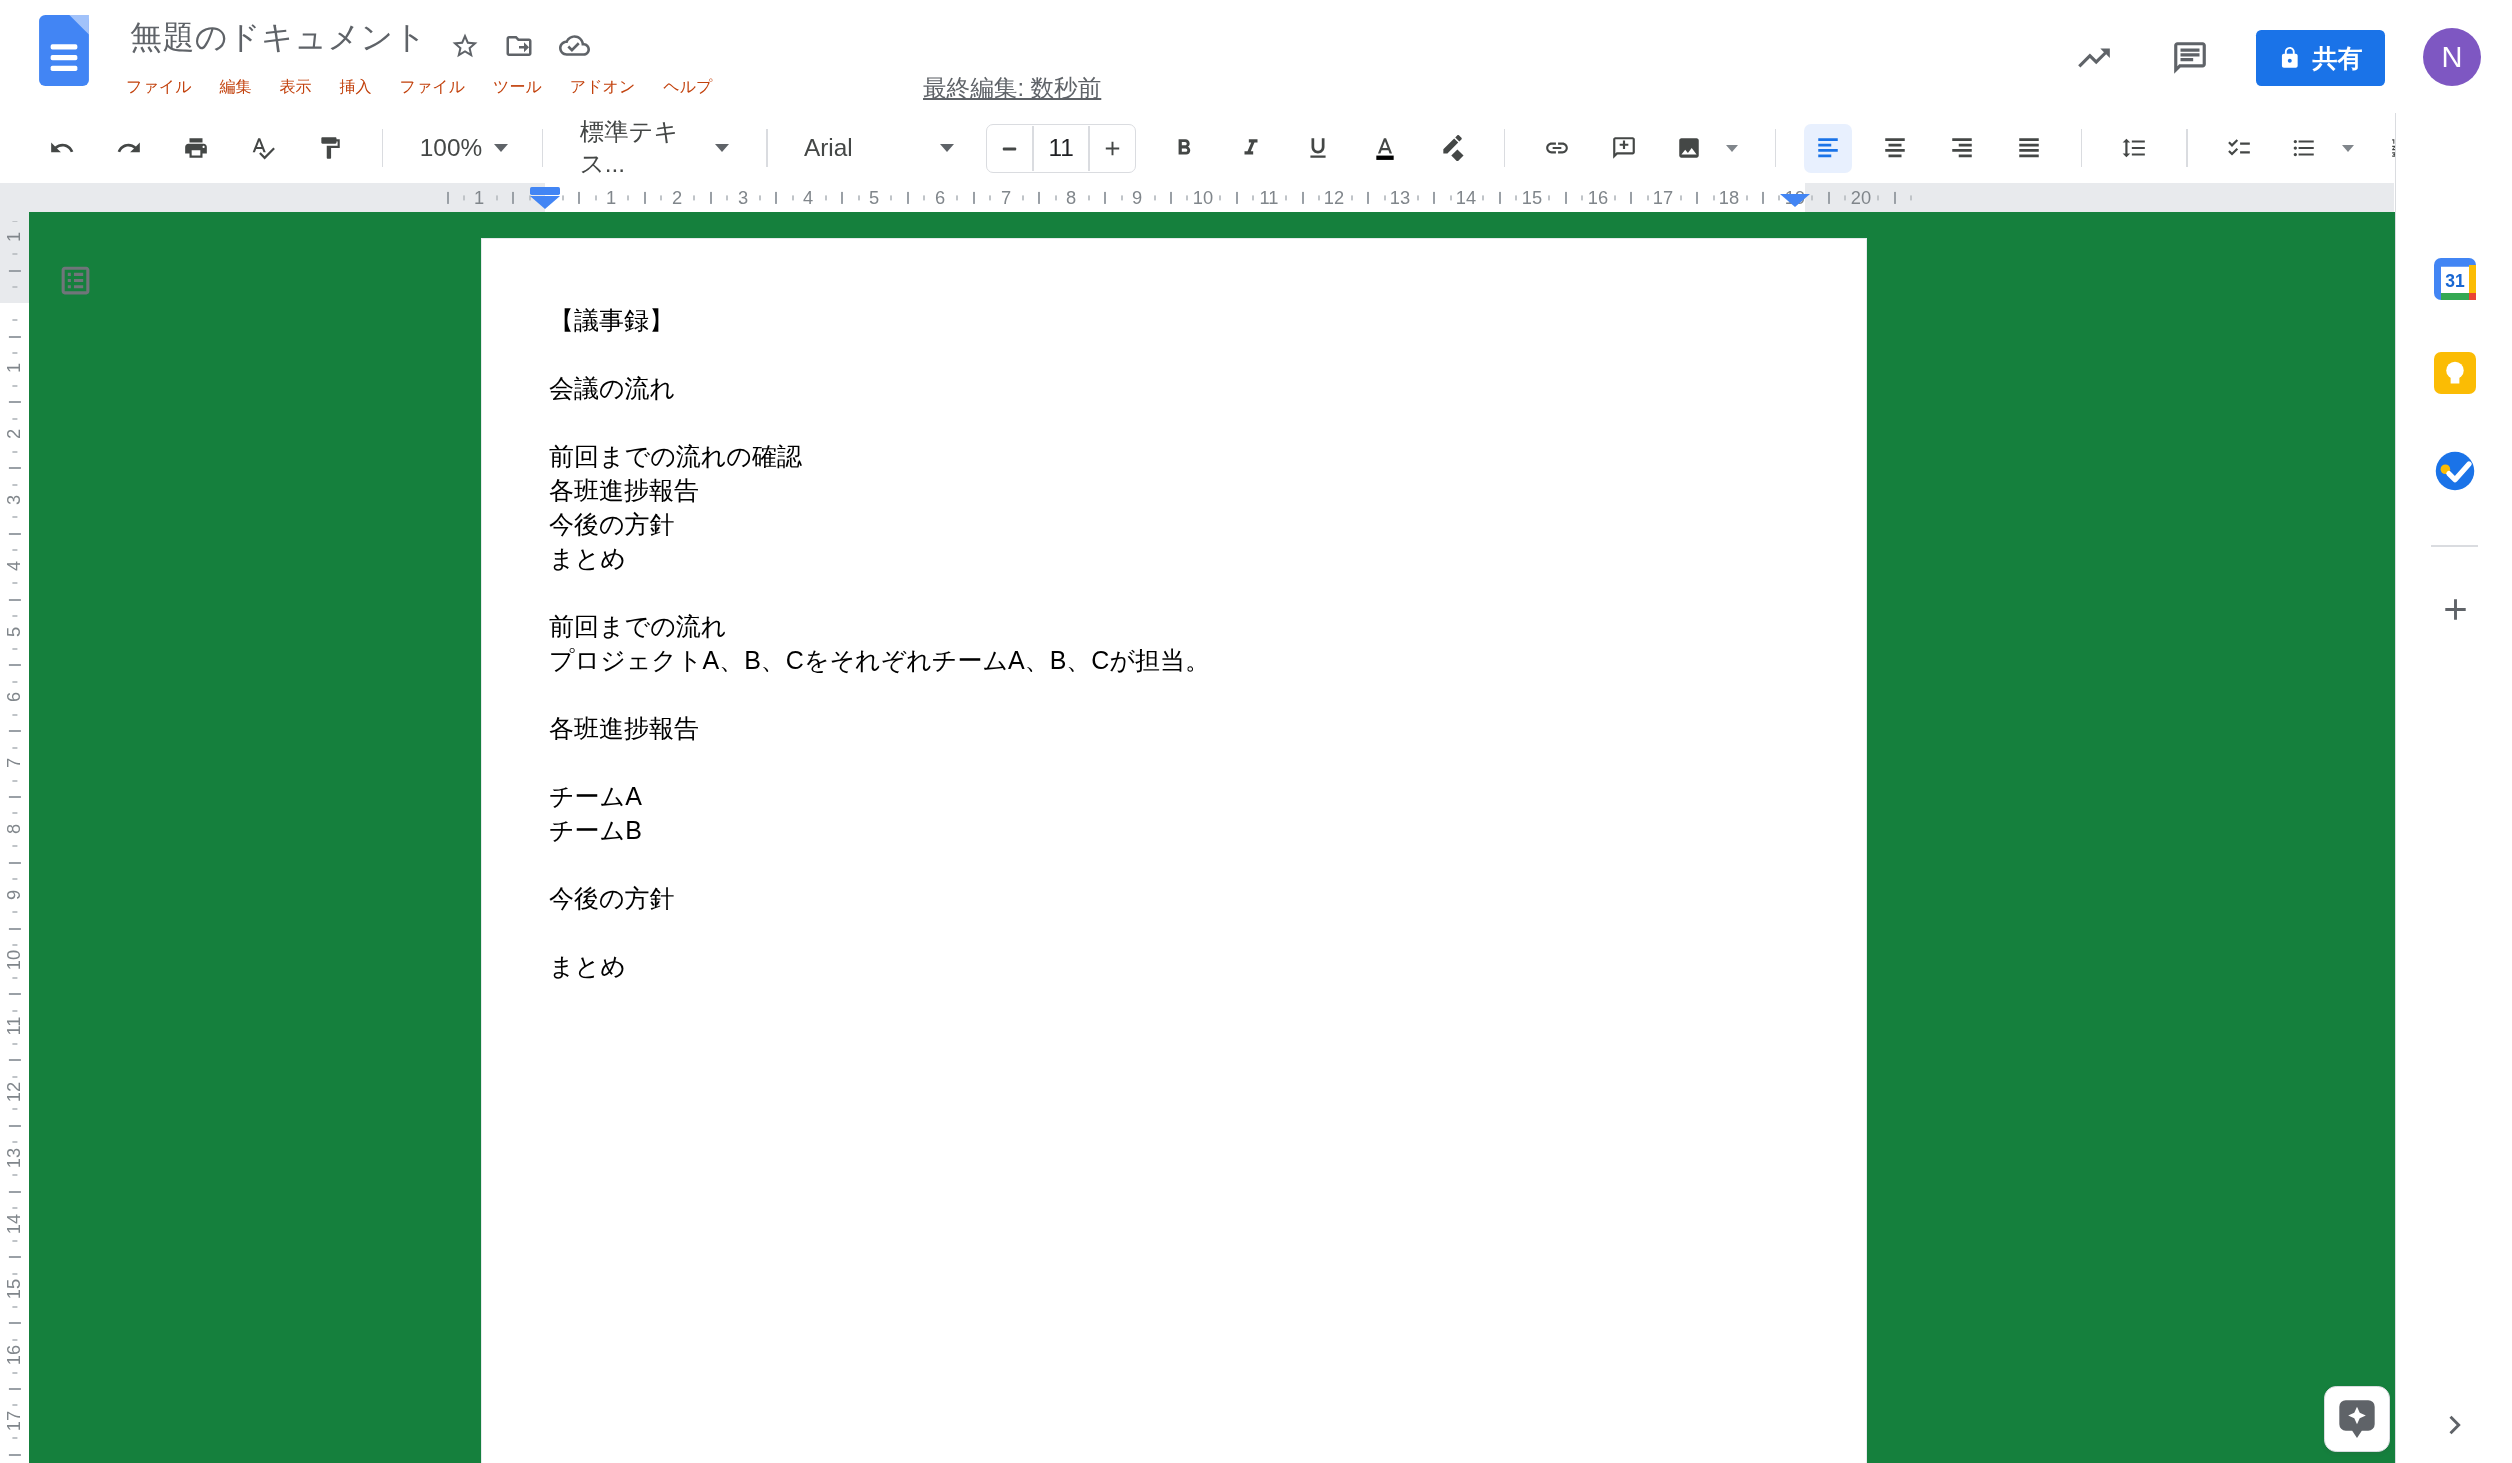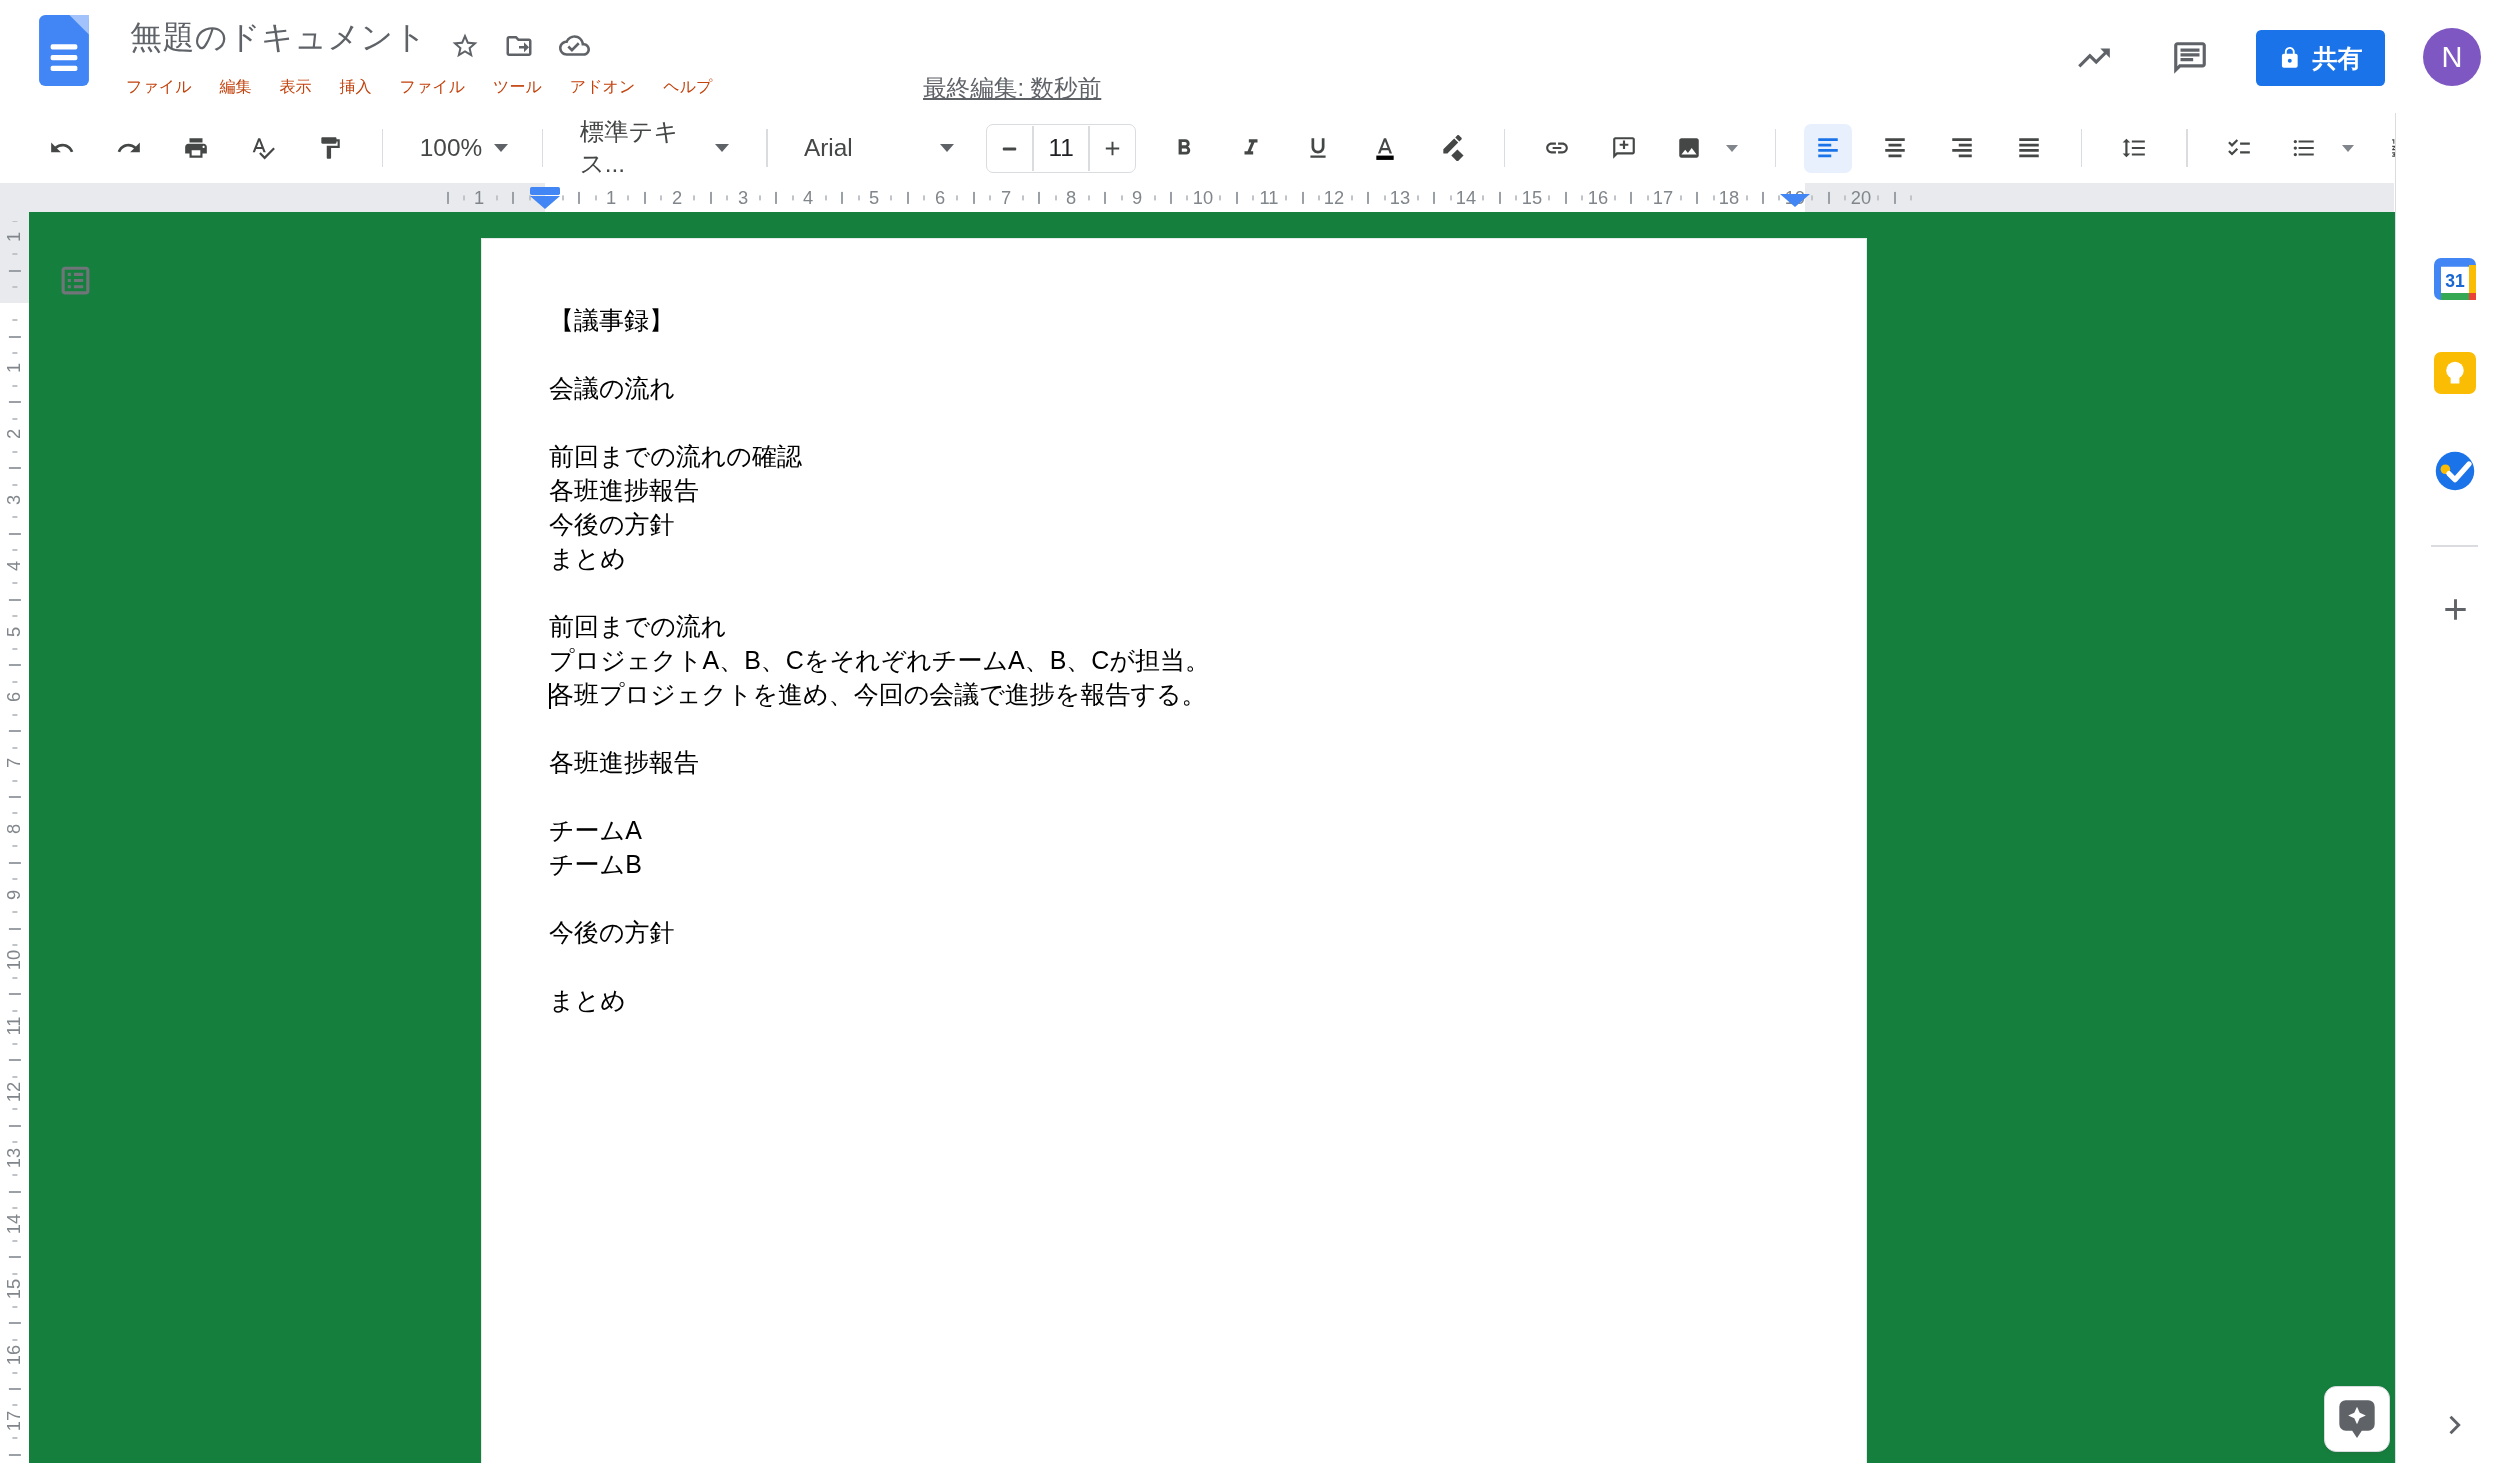--- a/index.html
+++ b/index.html
@@ -432,21 +432,20 @@
           <div class="doc-line"></div>
           <div class="doc-line">会議の流れ</div>
           <div class="doc-line"></div>
           <div class="doc-line">前回までの流れの確認</div>
           <div class="doc-line">各班進捗報告</div>
           <div class="doc-line">今後の方針</div>
           <div class="doc-line">まとめ</div>
           <div class="doc-line"></div>
           <div class="doc-line">前回までの流れ</div>
           <div class="doc-line">プロジェクトA、B、CをそれぞれチームA、B、Cが担当。</div>
-          <div class="doc-line"><span id="text-cursor"></span>各班プロジェクトを進め、今回の会議で進捗を報告する。</div>
           <div class="doc-line"></div>
           <div class="doc-line">各班進捗報告</div>
           <div class="doc-line"></div>
           <div class="doc-line">チームA</div>
           <div class="doc-line">チームB</div>
           <div class="doc-line"></div>
           <div class="doc-line">今後の方針</div>
           <div class="doc-line"></div>
           <div class="doc-line">まとめ</div>
         </div>

